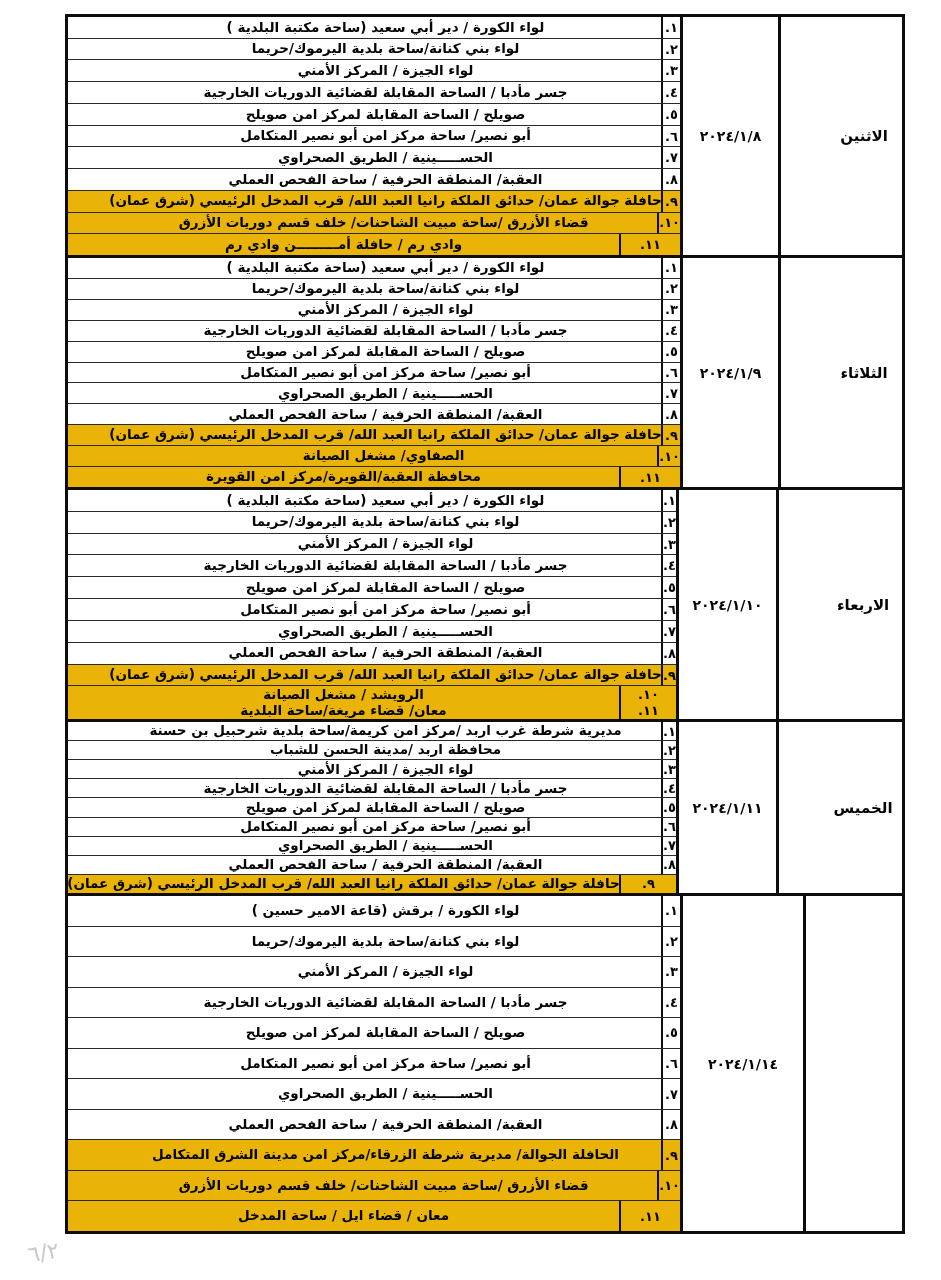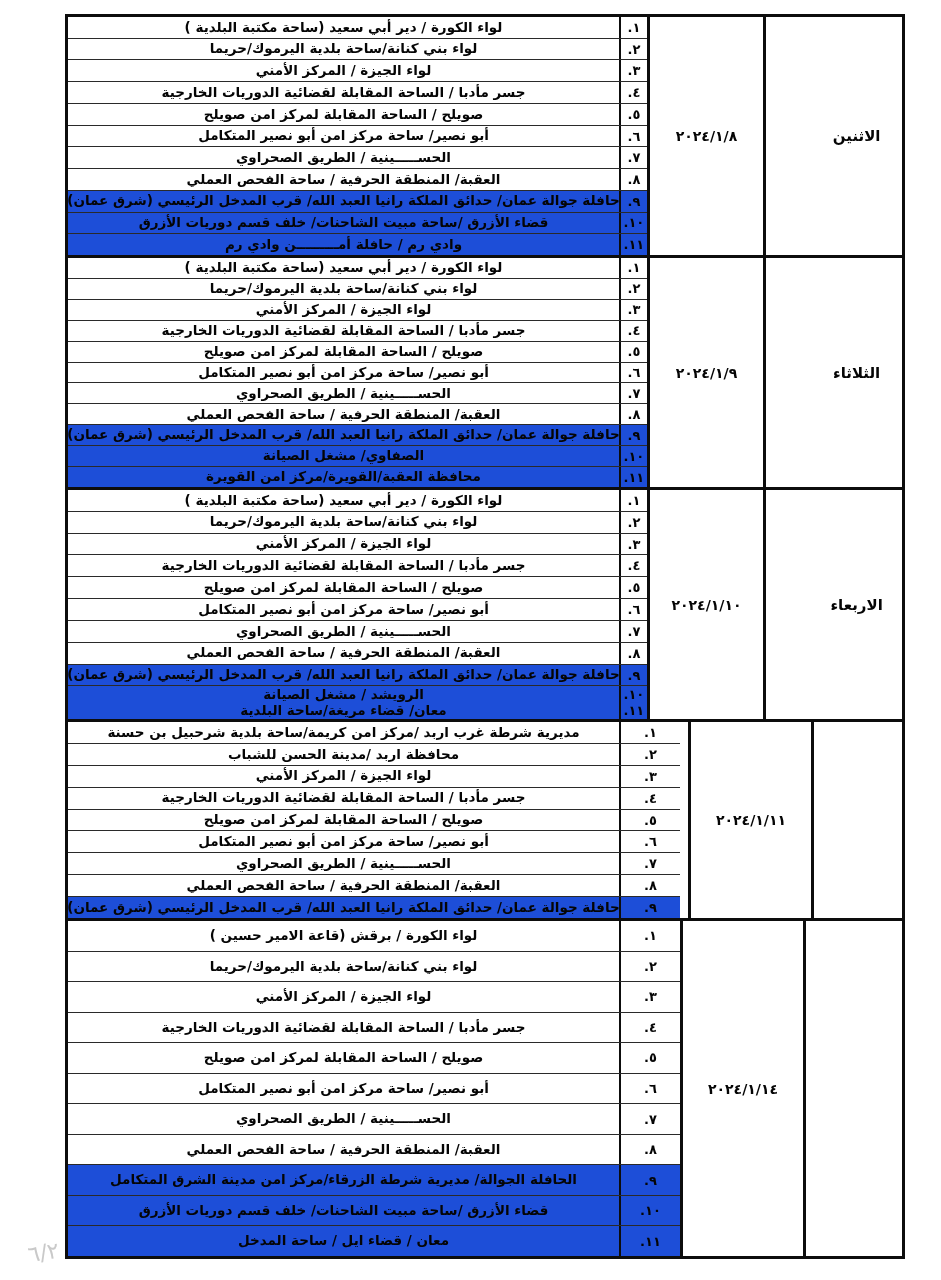--- a/index.html
+++ b/index.html
@@ -36,22 +36,23 @@
   }
   .t-row{
     flex:1 1 0;
     display:flex;
     flex-direction:row;
     min-height:0;
   }
   .t-row.compact{flex:0.78 1 0;}
   .t-row:not(:last-child):not(.nodiv){
     border-bottom:1px solid #2a2a2a;
-  }
-  .t-row.shaded{background:#1d4ed8;}
+    padding-left:42px;
+  }
+  .t-row.shaded{background:#eab308;}
   .loc-cell{
     width:553px;
     border-right:2px solid #0d0d0d;
     display:flex;align-items:center;justify-content:center;
     direction:rtl;
     overflow:hidden;
   }
   .loc-cell span{
     font-size:13.5px;
     font-weight:bold;
@@ -312,21 +313,21 @@
           <div class="t-row shaded compact">
             <div class="loc-cell">
               <span>معان/ قضاء مريغة/ساحة البلدية</span>
             </div>
             <div class="num-cell">١١.</div>
           </div>
         </div>
         <div class="date-cell">٢٠٢٤/١/١٠</div>
         <div class="day-cell">الاربعاء</div>
       </div>
-      <div class="day-block" style="height: 199px; gap: 8px;">
+      <div class="day-block" style="height: 174px;">
         <div class="rows-col">
           <div class="t-row">
             <div class="loc-cell">
               <span>مديرية شرطة غرب اربد /مركز امن كريمة/ساحة بلدية شرحبيل بن حسنة</span>
             </div>
             <div class="num-cell">١.</div>
           </div>
           <div class="t-row">
             <div class="loc-cell">
               <span>محافظة اربد /مدينة الحسن للشباب</span>
@@ -370,20 +371,21 @@
             <div class="num-cell">٨.</div>
           </div>
           <div class="t-row shaded">
             <div class="loc-cell">
               <span>حافلة جوالة عمان/ حدائق الملكة رانيا العبد الله/ قرب المدخل الرئيسي (شرق عمان)</span>
             </div>
             <div class="num-cell">٩.</div>
           </div>
         </div>
         <div class="date-cell">٢٠٢٤/١/١١</div>
+        <div class="day-cell">الخميس</div>
       </div>
       <div class="day-block" style="height: 335px;">
         <div class="rows-col">
           <div class="t-row">
             <div class="loc-cell">
               <span>لواء الكورة / برقش (قاعة الامير حسين )</span>
             </div>
             <div class="num-cell">١.</div>
           </div>
           <div class="t-row">

